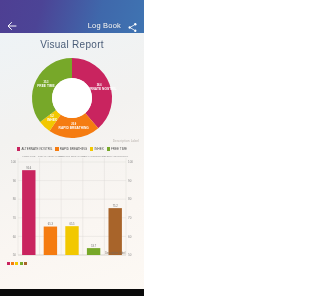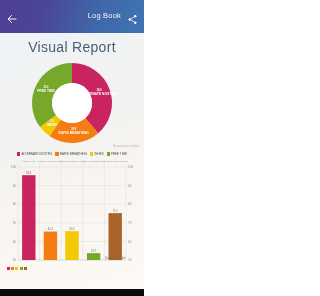--- a/index.html
+++ b/index.html
@@ -9,37 +9,37 @@
     background:#ffffff;
   }
   .phone{position:relative;width:144px;height:296px;overflow:hidden;background:#fff;}
 
   
   .appbar{
     position:relative;height:33px;width:144px;
     background:linear-gradient(105deg,#4e3f93 0%,#4c4496 28%,#3f68ab 68%,#3f74b2 100%);
     display:flex;align-items:flex-end;
   }
-  .appbar-inner{display:flex;align-items:flex-start;width:100%;height:22px;padding:0 6px 3px 6px;box-sizing:border-box;}
+  .appbar-inner{display:flex;align-items:flex-end;width:100%;height:22px;padding:0 6px 3px 6px;box-sizing:border-box;}
   .back-icon{width:12px;height:12px;flex:0 0 auto;opacity:.96;cursor:pointer;}
   .appbar-spacer{flex:1 1 auto;}
   .appbar-title{
     color:#ffffff;font-size:7.5px;letter-spacing:.2px;white-space:nowrap;
     margin-right:6px;text-shadow:0 0 1px rgba(0,0,0,.25);
   }
   .share-icon{width:11px;height:11px;flex:0 0 auto;cursor:pointer;}
 
   
   .card{
     position:relative;width:144px;height:263px;box-sizing:border-box;
     background:linear-gradient(160deg,#eef3f6 0%,#f3f2f0 35%,#faf6f2 70%,#fdf9f4 100%);
     overflow:hidden;
   }
   .card-title{
-    text-align:center;color:#4a5d78;font-size:14px;letter-spacing:.3px;
+    text-align:center;color:#4a5d78;font-size:10px;letter-spacing:.3px;
     padding-top:6px;padding-bottom:2px;
   }
 
   
   .donut-wrap{position:relative;width:144px;height:92px;}
   .donut-svg{position:absolute;left:50%;top:0;transform:translateX(-50%);}
   .slice-label{
     font-family:"Liberation Sans",sans-serif;
     fill:#ffffff;text-anchor:middle;font-weight:bold;
   }

